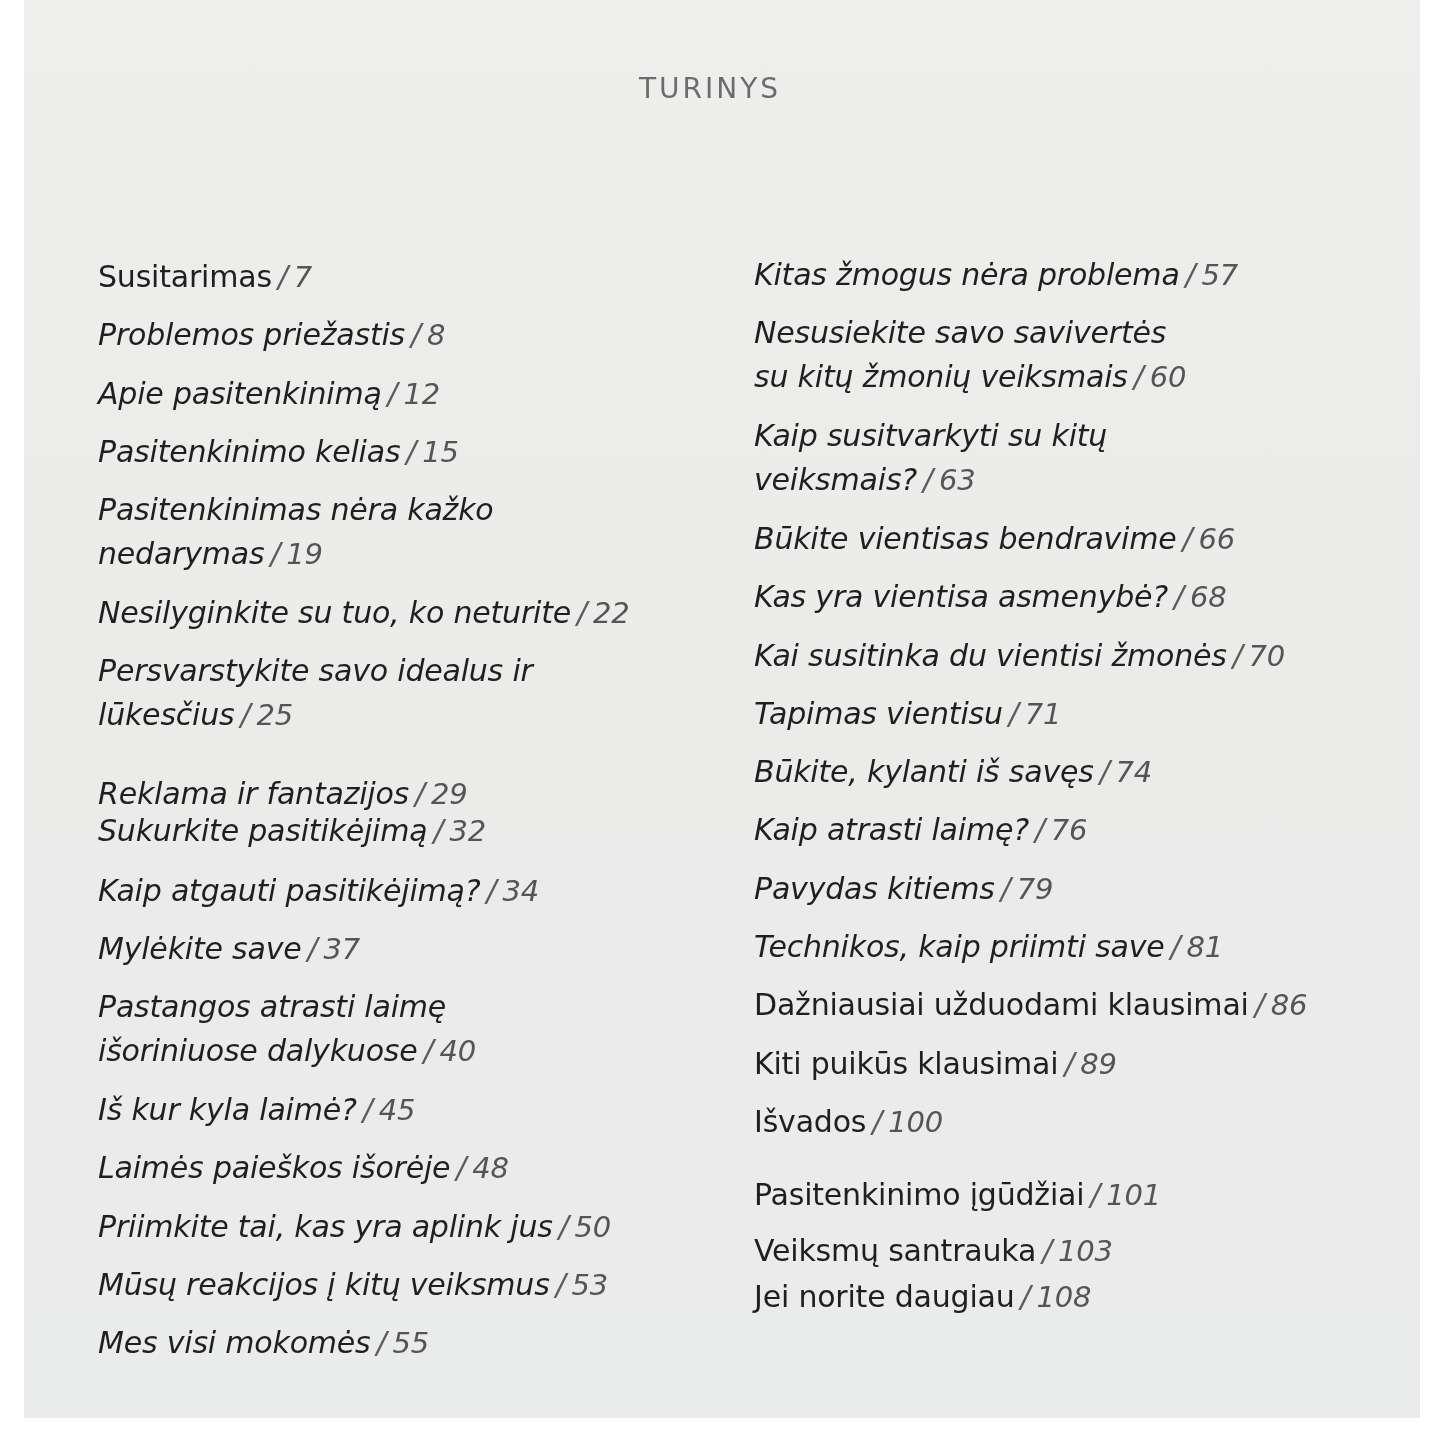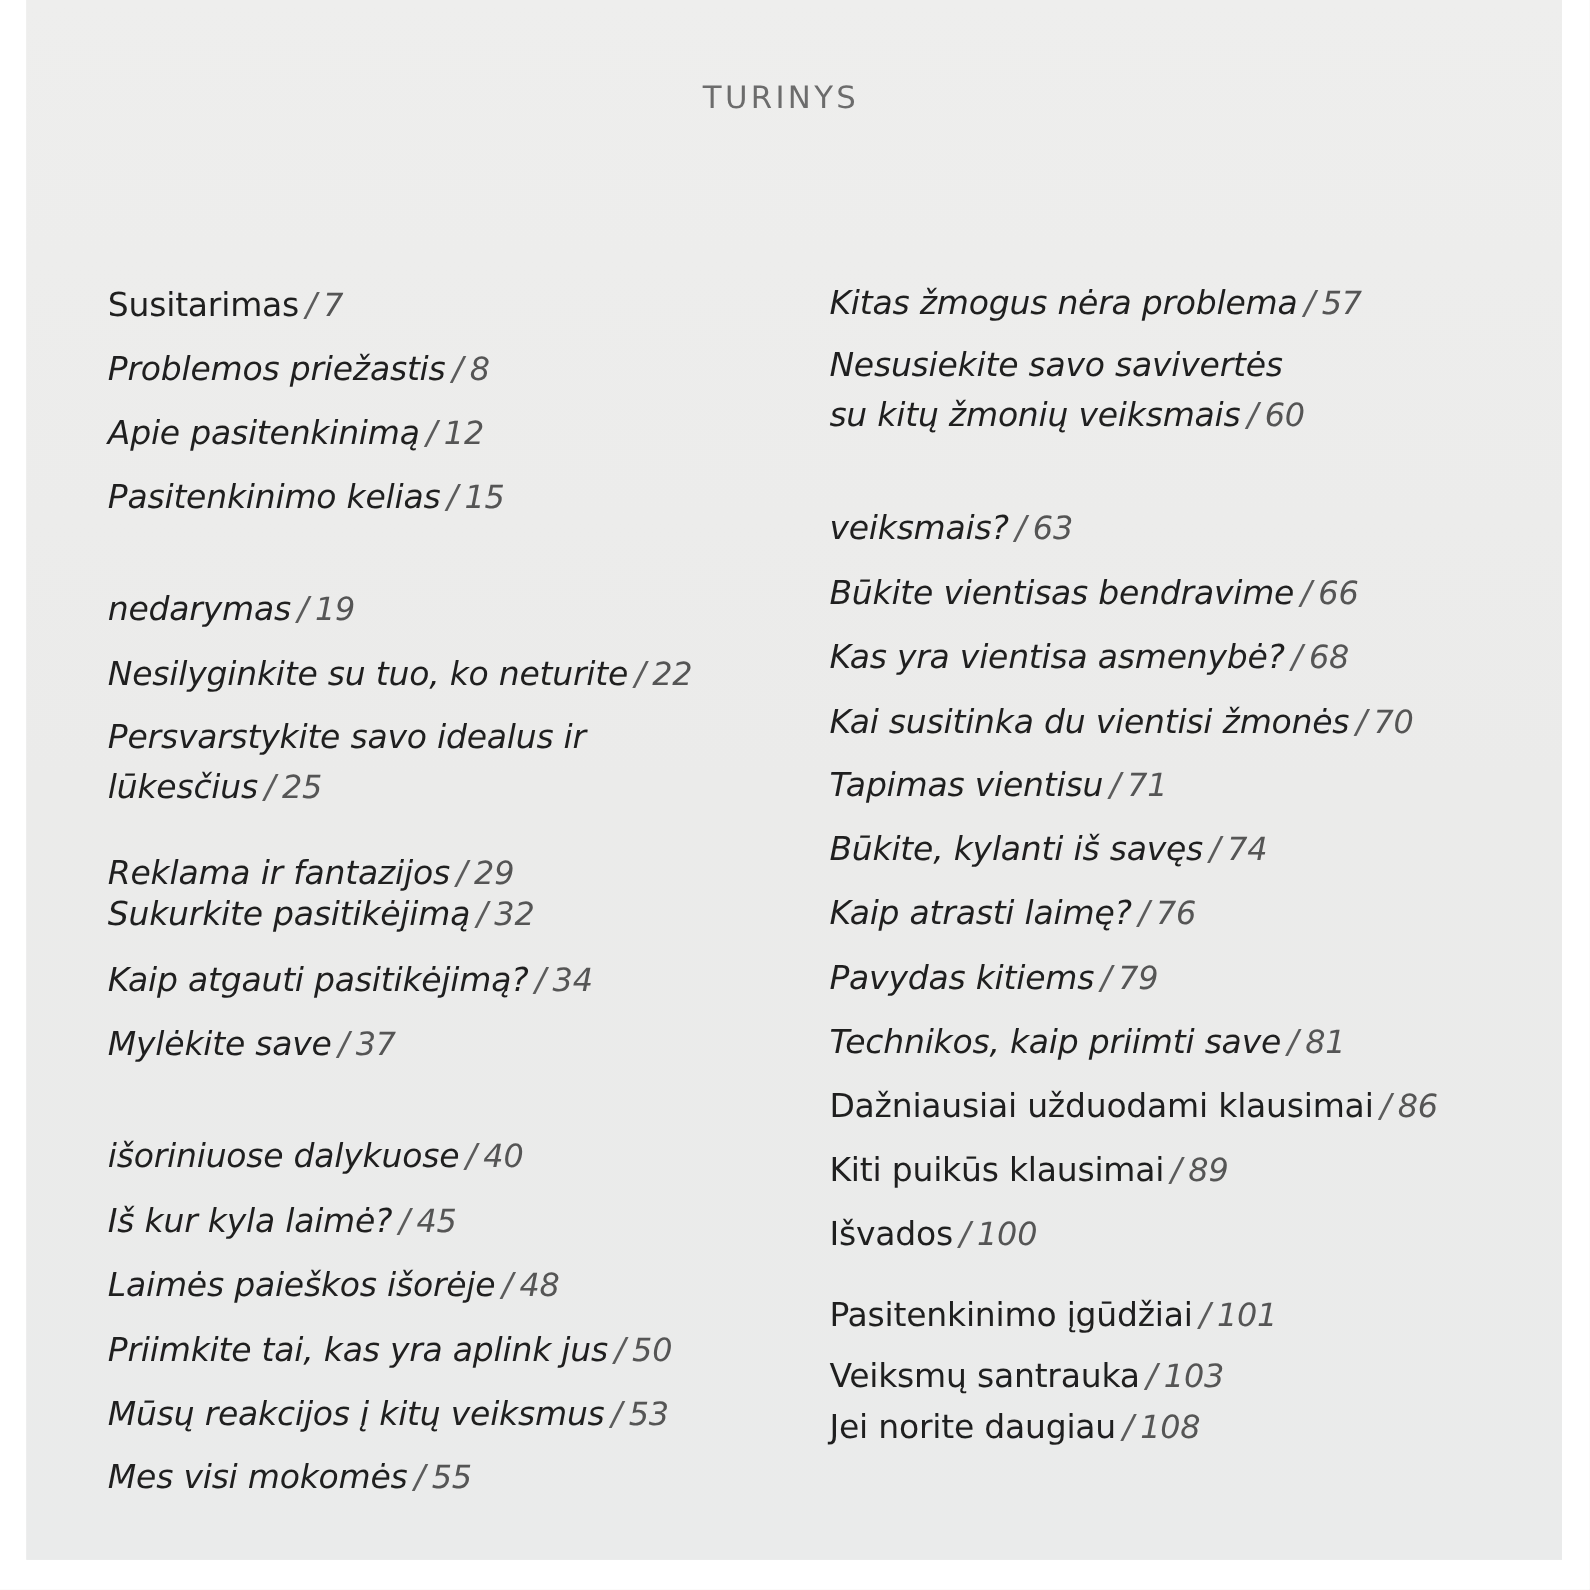--- a/index.html
+++ b/index.html
@@ -81,38 +81,38 @@
 <body>
 
 <div class="page">
   <div class="title"><span>TURINYS</span></div>
 
   <div class="col col-left" id="col-left">
       <div class="entry roman" style="top: 255px;"><span class="t">Susitarimas</span><span class="sep">/</span><span class="p">7</span></div>
       <div class="entry" style="top: 313.3px;"><span class="t">Problemos priežastis</span><span class="sep">/</span><span class="p">8</span></div>
       <div class="entry" style="top: 371.6px;"><span class="t">Apie pasitenkinimą</span><span class="sep">/</span><span class="p">12</span></div>
       <div class="entry" style="top: 429.9px;"><span class="t">Pasitenkinimo kelias</span><span class="sep">/</span><span class="p">15</span></div>
-      <div class="entry" style="top: 488.2px;"><br><span class="t">nedarymas</span><span class="sep">/</span><span class="p">19</span></div>
+      <div class="entry" style="top: 488.2px;"><span class="t">Pasitenkinimas nėra kažko</span><br><span class="t">nedarymas</span><span class="sep">/</span><span class="p">19</span></div>
       <div class="entry" style="top: 591px;"><span class="t">Nesilyginkite su tuo, ko neturite</span><span class="sep">/</span><span class="p">22</span></div>
       <div class="entry" style="top: 649.3px;"><span class="t">Persvarstykite savo idealus ir</span><br><span class="t">lūkesčius</span><span class="sep">/</span><span class="p">25</span></div>
       <div class="entry" style="top: 752.1px; margin-top: 20px;"><span class="t">Reklama ir fantazijos</span><span class="sep">/</span><span class="p">29</span></div>
       <div class="entry" style="top: 809px;"><span class="t">Sukurkite pasitikėjimą</span><span class="sep">/</span><span class="p">32</span></div>
       <div class="entry" style="top: 868.7px;"><span class="t">Kaip atgauti pasitikėjimą?</span><span class="sep">/</span><span class="p">34</span></div>
       <div class="entry" style="top: 927px;"><span class="t">Mylėkite save</span><span class="sep">/</span><span class="p">37</span></div>
-      <div class="entry" style="top: 985.3px;"><br><span class="t">išoriniuose dalykuose</span><span class="sep">/</span><span class="p">40</span></div>
+      <div class="entry" style="top: 985.3px;"><span class="t">Pastangos atrasti laimę</span><br><span class="t">išoriniuose dalykuose</span><span class="sep">/</span><span class="p">40</span></div>
       <div class="entry" style="top: 1088.1px;"><span class="t">Iš kur kyla laimė?</span><span class="sep">/</span><span class="p">45</span></div>
       <div class="entry" style="top: 1146.4px;"><span class="t">Laimės paieškos išorėje</span><span class="sep">/</span><span class="p">48</span></div>
       <div class="entry" style="top: 1204.7px;"><span class="t">Priimkite tai, kas yra aplink jus</span><span class="sep">/</span><span class="p">50</span></div>
       <div class="entry" style="top: 1263px;"><span class="t">Mūsų reakcijos į kitų veiksmus</span><span class="sep">/</span><span class="p">53</span></div>
       <div class="entry" style="top: 1321.3px;"><span class="t">Mes visi mokomės</span><span class="sep">/</span><span class="p">55</span></div>
     </div>
   <div class="col col-right" id="col-right">
       <div class="entry" style="top: 253px;"><span class="t">Kitas žmogus nėra problema</span><span class="sep">/</span><span class="p">57</span></div>
       <div class="entry" style="top: 311.3px;"><span class="t">Nesusiekite savo savivertės</span><br><span class="t">su kitų žmonių veiksmais</span><span class="sep">/</span><span class="p">60</span></div>
-      <div class="entry" style="top: 414.1px;"><br><span class="t">veiksmais?</span><span class="sep">/</span><span class="p">63</span></div>
+      <div class="entry" style="top: 414.1px;"><span class="t">Kaip susitvarkyti su kitų</span><br><span class="t">veiksmais?</span><span class="sep">/</span><span class="p">63</span></div>
       <div class="entry" style="top: 516.9px;"><span class="t">Būkite vientisas bendravime</span><span class="sep">/</span><span class="p">66</span></div>
       <div class="entry" style="top: 575.2px;"><span class="t">Kas yra vientisa asmenybė?</span><span class="sep">/</span><span class="p">68</span></div>
       <div class="entry" style="top: 633.5px;"><span class="t">Kai susitinka du vientisi žmonės</span><span class="sep">/</span><span class="p">70</span></div>
       <div class="entry" style="top: 691.8px;"><span class="t">Tapimas vientisu</span><span class="sep">/</span><span class="p">71</span></div>
       <div class="entry" style="top: 750.1px;"><span class="t">Būkite, kylanti iš savęs</span><span class="sep">/</span><span class="p">74</span></div>
       <div class="entry" style="top: 808.4px;"><span class="t">Kaip atrasti laimę?</span><span class="sep">/</span><span class="p">76</span></div>
       <div class="entry" style="top: 866.7px;"><span class="t">Pavydas kitiems</span><span class="sep">/</span><span class="p">79</span></div>
       <div class="entry" style="top: 925px;"><span class="t">Technikos, kaip priimti save</span><span class="sep">/</span><span class="p">81</span></div>
       <div class="entry roman" style="top: 983.3px;"><span class="t">Dažniausiai užduodami klausimai</span><span class="sep">/</span><span class="p">86</span></div>
       <div class="entry roman" style="top: 1041.6px;"><span class="t">Kiti puikūs klausimai</span><span class="sep">/</span><span class="p">89</span></div>

